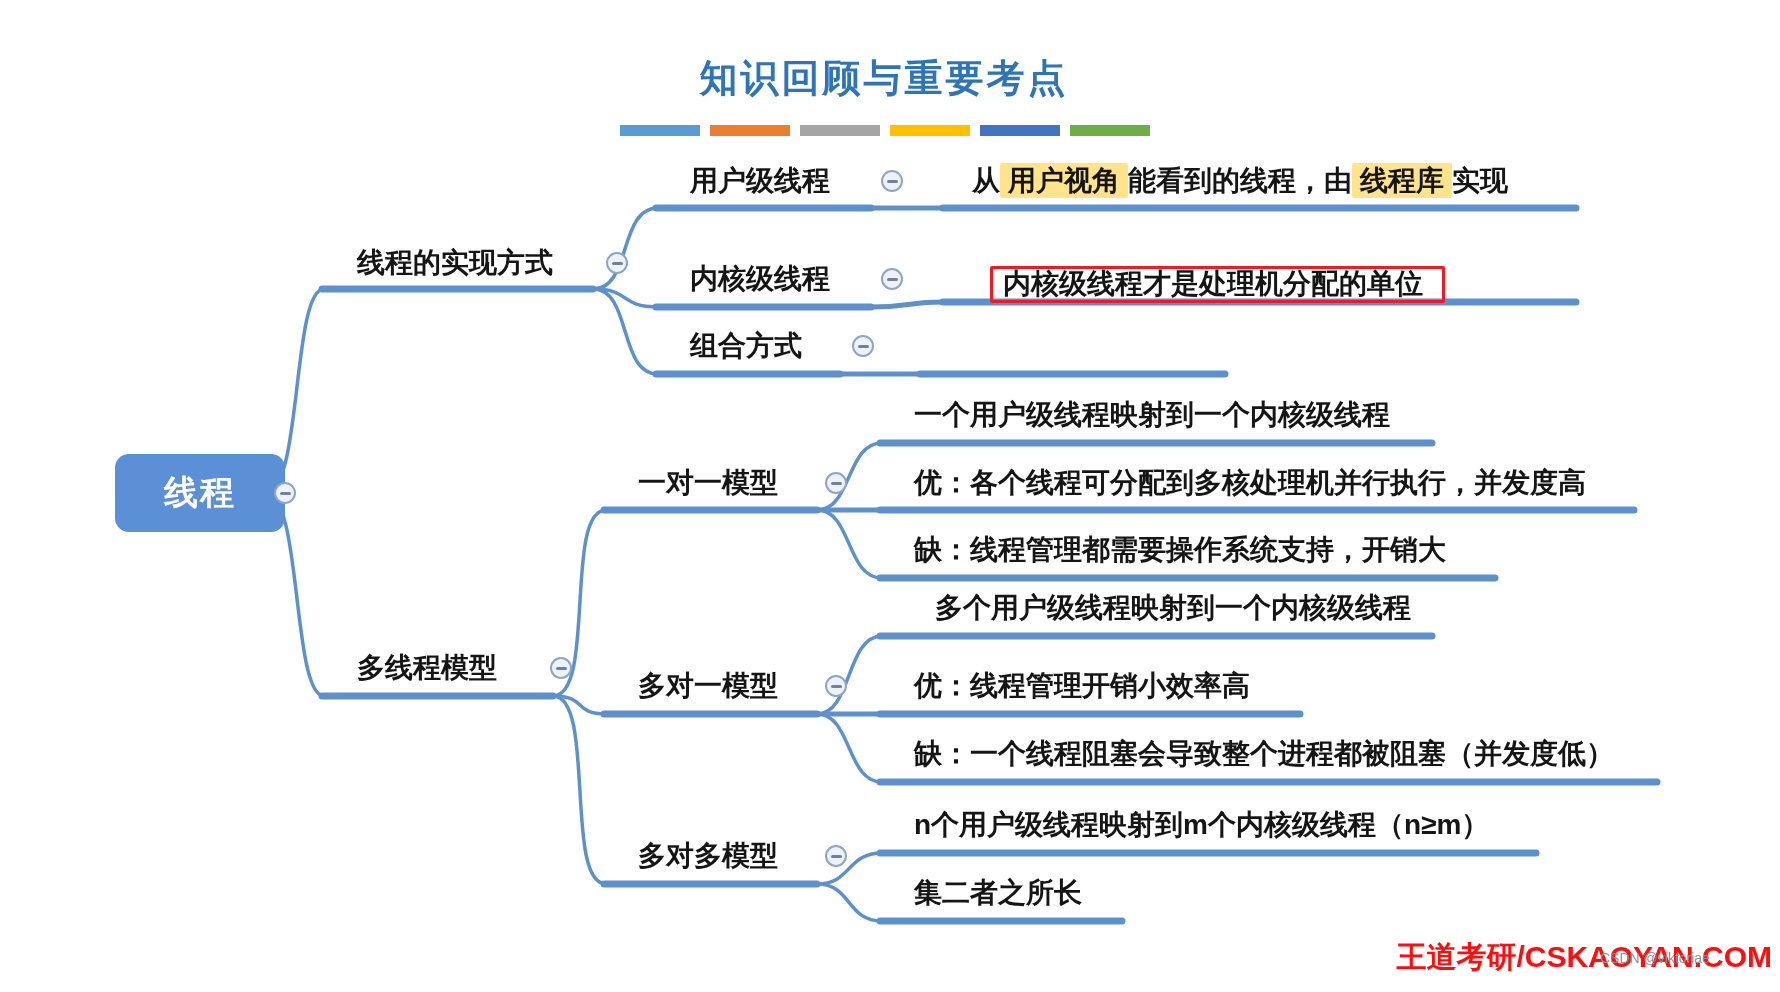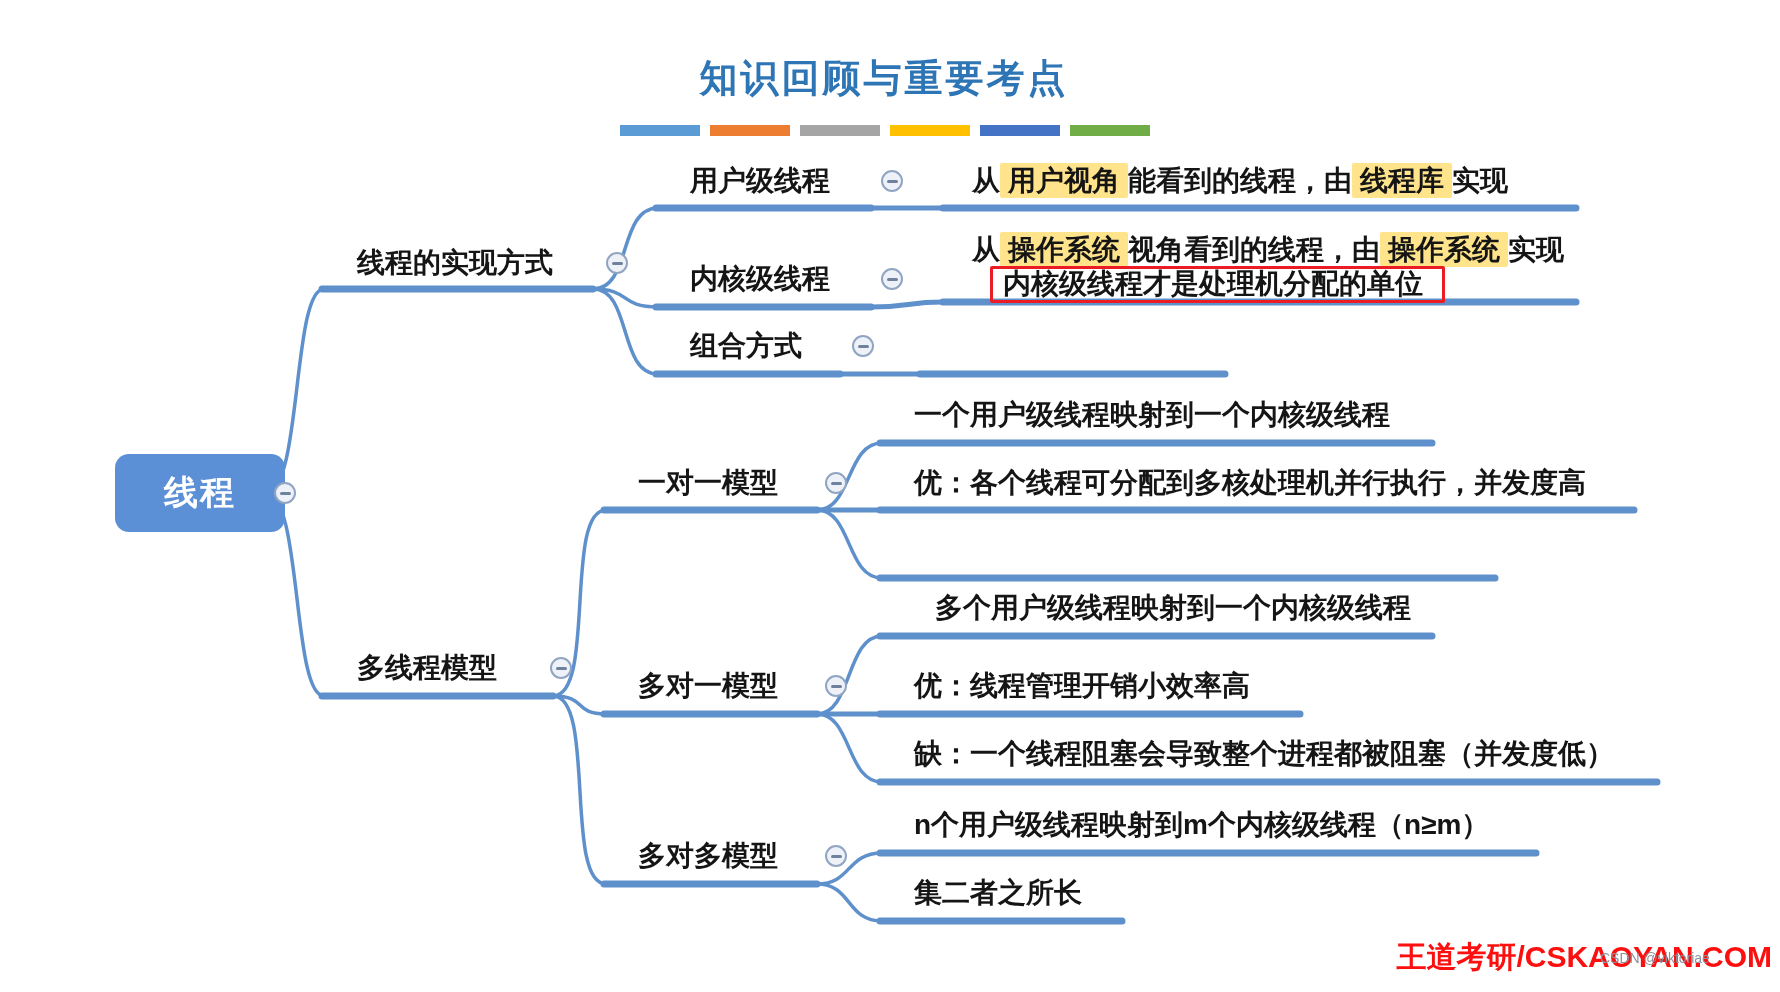--- a/index.html
+++ b/index.html
@@ -124,26 +124,26 @@
   <div class="nlabel" style="left:357px; top:263px;">线程的实现方式</div>
   <div class="nlabel" style="left:690px; top:181px;">用户级线程</div>
   <div class="nlabel" style="left:690px; top:279px;">内核级线程</div>
   <div class="nlabel" style="left:690px; top:346px;">组合方式</div>
   <div class="nlabel" style="left:357px; top:668px;">多线程模型</div>
   <div class="nlabel" style="left:638px; top:483px;">一对一模型</div>
   <div class="nlabel" style="left:638px; top:686px;">多对一模型</div>
   <div class="nlabel" style="left:638px; top:856px;">多对多模型</div>
 
   <div class="ncontent" style="left:972px; top:181px;"><span>从</span><span class="hl" style="background: rgb(255, 228, 140);">用户视角</span><span>能看到的线程，由</span><span class="hl" style="background: rgb(255, 228, 140);">线程库</span><span>实现</span></div>
-  <div class="ncontent" style="left:972px; top:250px;"><span>从</span><span class="hl" style="background: rgb(255, 228, 140);">操作系统</span><span>视角看到的线程，由</span><span class="hl" style="background: rgb(255, 228, 140);">操作系统</span><span>实现</span></div>
   <div class="redbox" style="border-color: rgb(236, 28, 36);"></div>
   <div class="ncontent" style="left:1003px; top:284px;">内核级线程才是处理机分配的单位</div>
 
   <div class="ncontent" style="left:914px; top:415px;">一个用户级线程映射到一个内核级线程</div>
   <div class="ncontent" style="left:914px; top:483px;">优：各个线程可分配到多核处理机并行执行，并发度高</div>
+  <div class="ncontent" style="left:914px; top:550px;">缺：线程管理都需要操作系统支持，开销大</div>
 
   <div class="ncontent" style="left:914px; top:608px;margin-left:21px;">多个用户级线程映射到一个内核级线程</div>
   <div class="ncontent" style="left:914px; top:686px;">优：线程管理开销小效率高</div>
   <div class="ncontent" style="left:914px; top:754px;">缺：一个线程阻塞会导致整个进程都被阻塞（并发度低）</div>
 
   <div class="ncontent" style="left:914px; top:825px;">n个用户级线程映射到m个内核级线程（n≥m）</div>
   <div class="ncontent" style="left:914px; top:893px;">集二者之所长</div>
 
   <div class="minus" style="left:274px; top:482px;"></div>
   <div class="minus" style="left:606px; top:252px;"></div>

